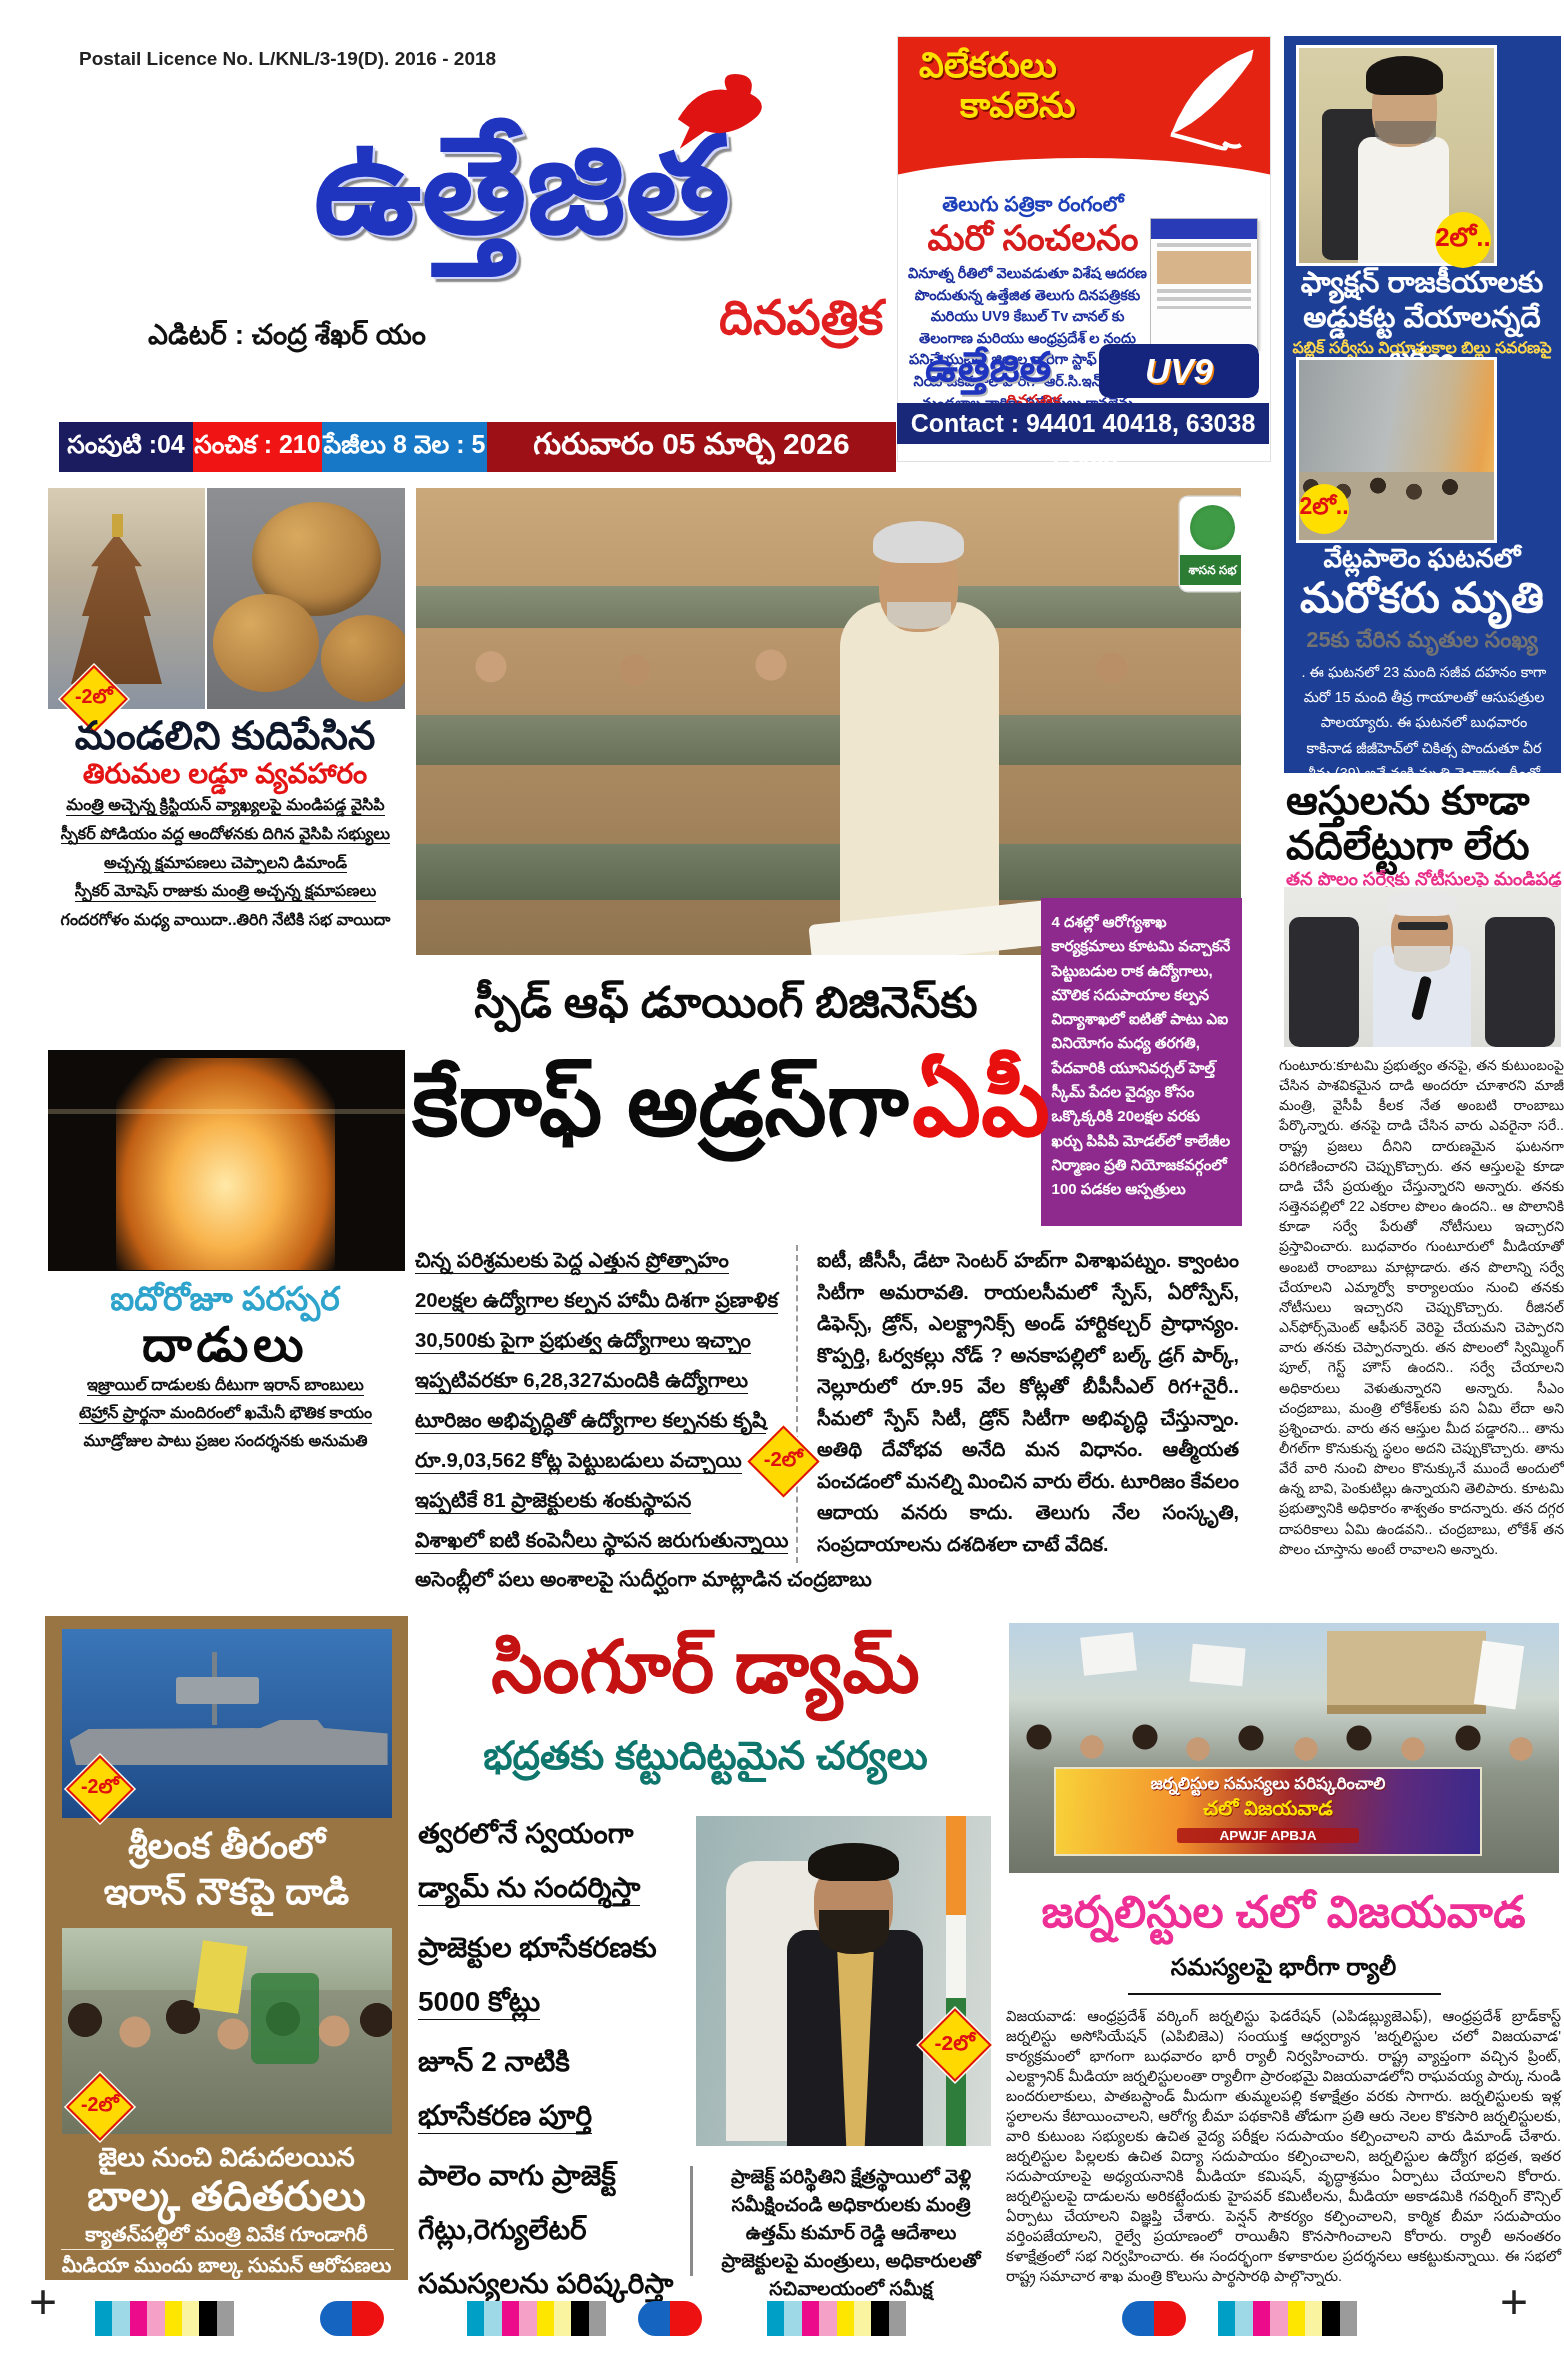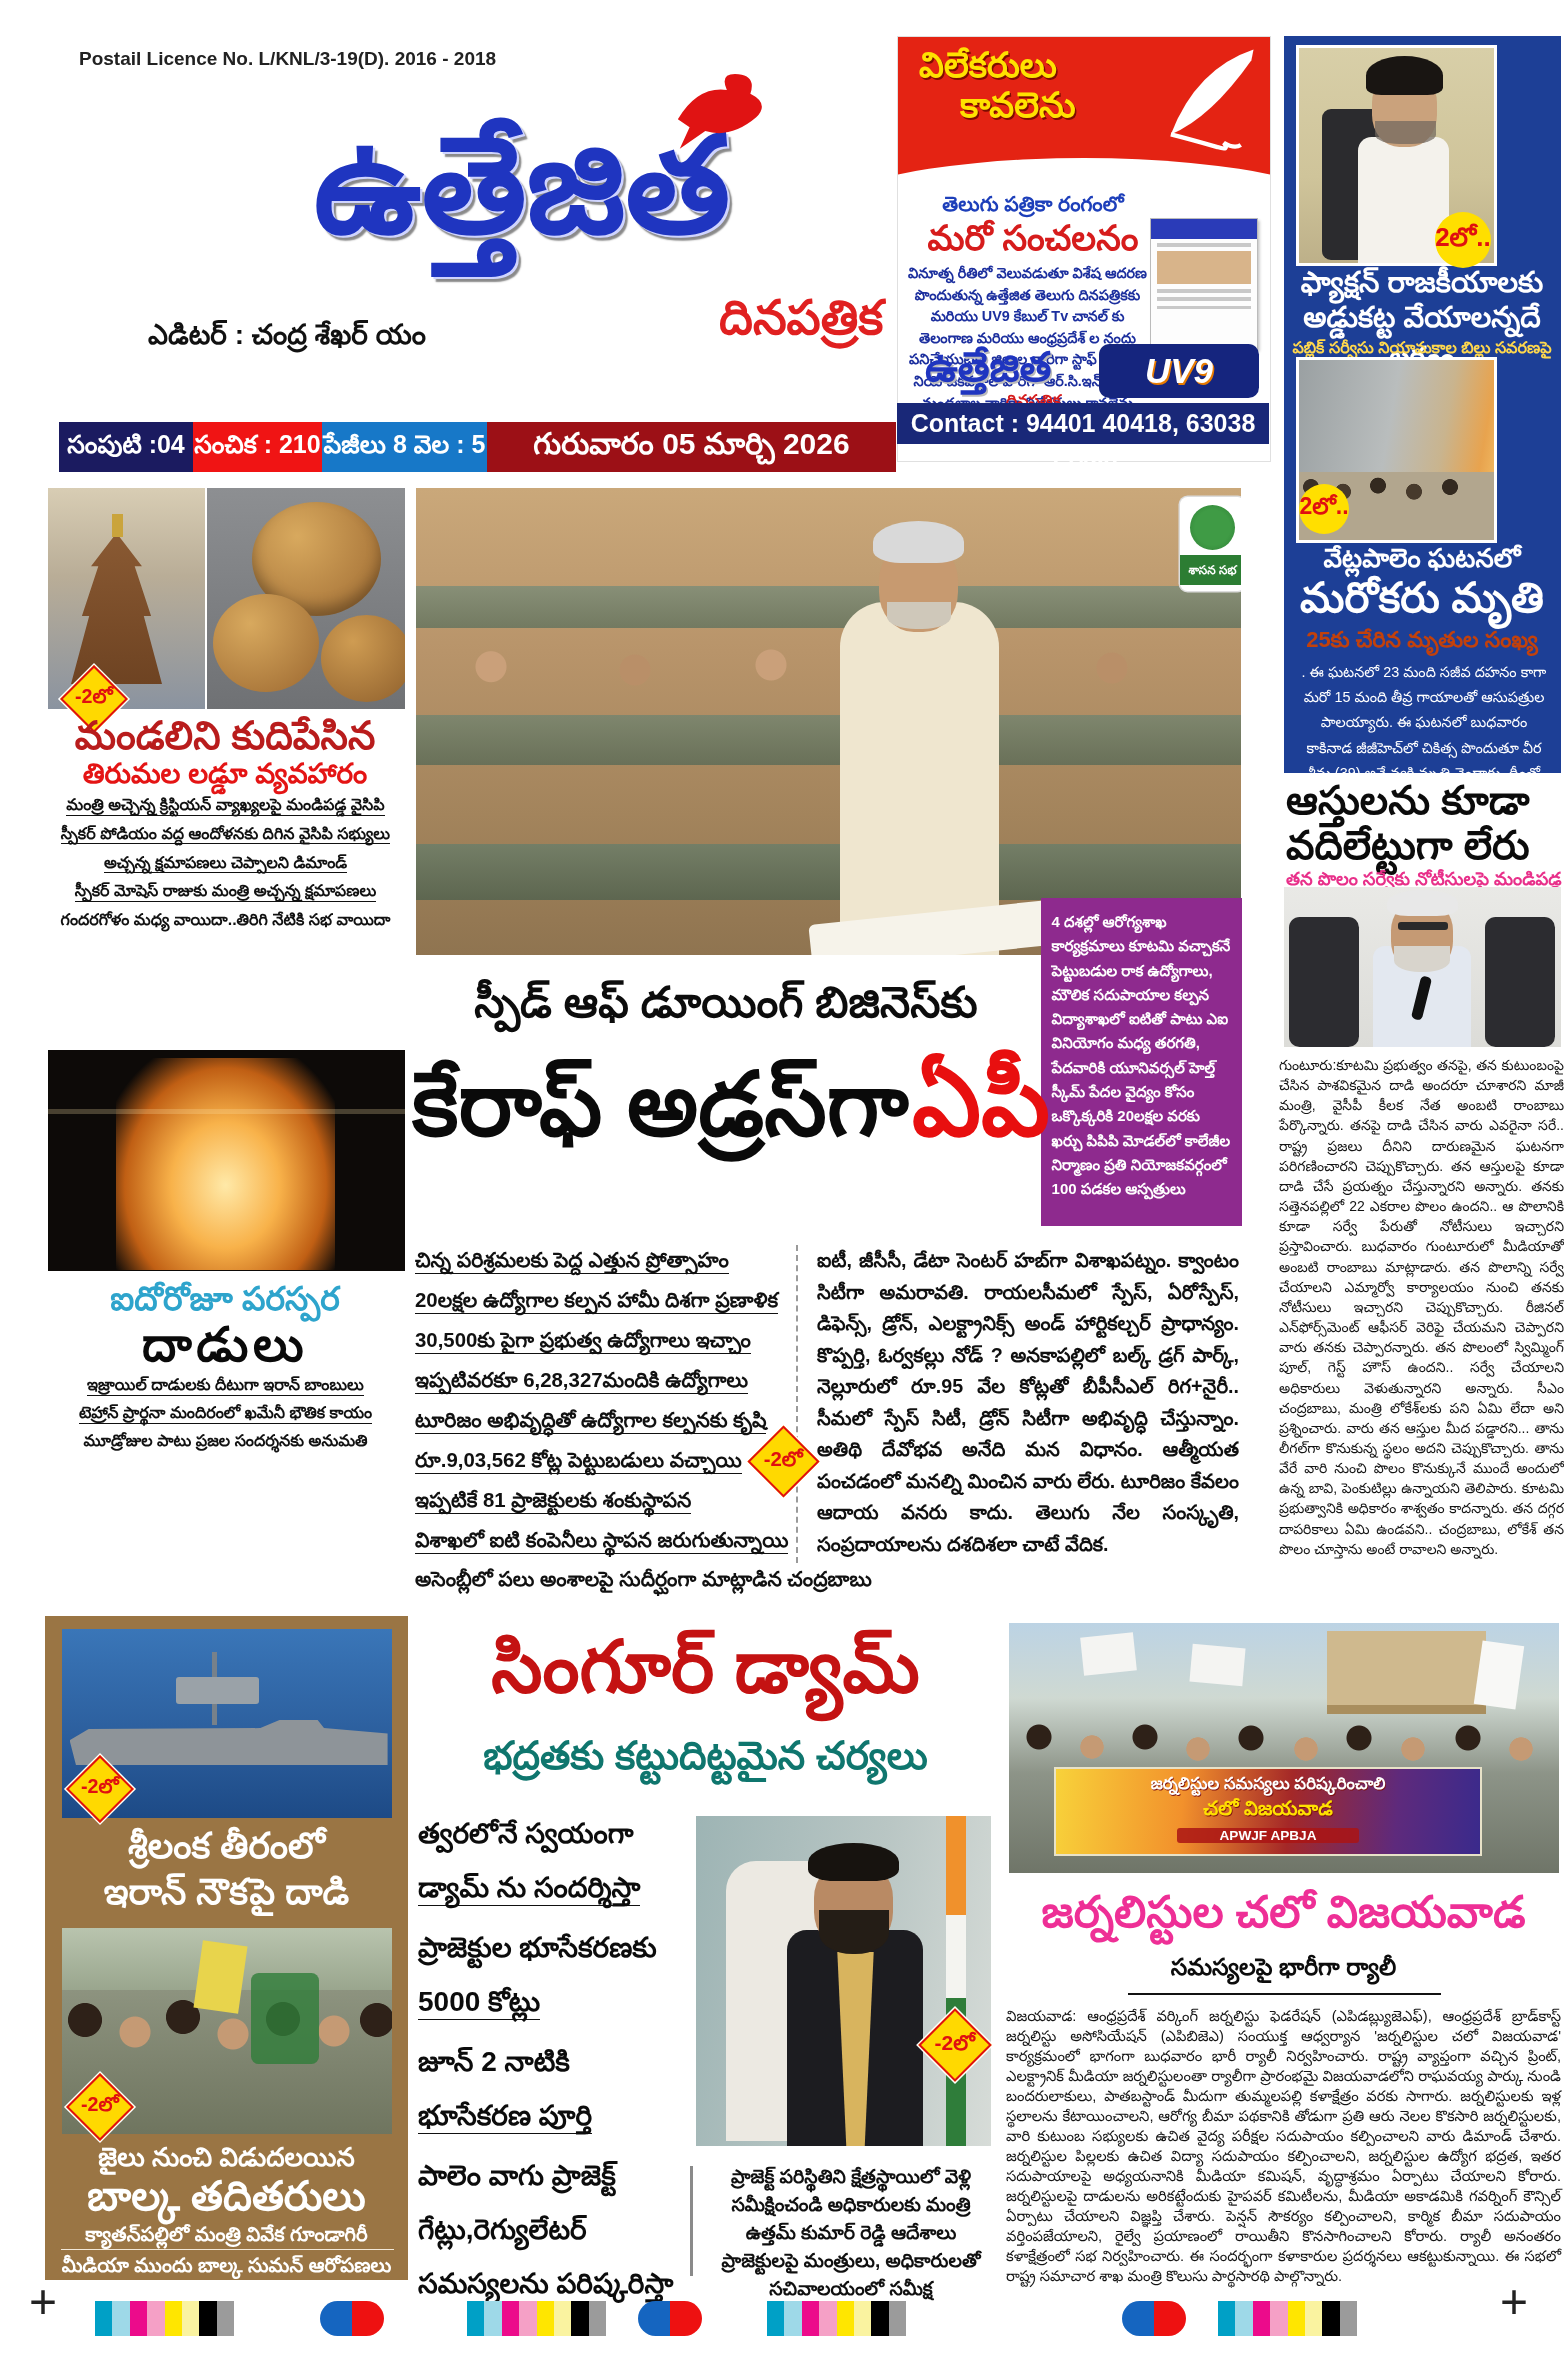--- a/index.html
+++ b/index.html
@@ -127,21 +127,21 @@
                     radial-gradient(circle at 44px 19.7px,#473a2c 7.6px,transparent 8.3px),
                     radial-gradient(circle at 79px 13.6px,#33291f 7.6px,transparent 8.3px),
                     radial-gradient(circle at 115px 19.7px,#473a2c 7.6px,transparent 8.3px),
                     radial-gradient(circle at 151px 15px,#33291f 7.6px,transparent 8.3px),#b2a68e;"></div>
   </div>
   <div class="badge-c" style="left:1299px;top:484px;width:50px;height:50px;">
     <span style="font-size:23px;">2లో..</span>
   </div>
   <div class="abs b ctr" style="left:1286px;top:543px;width:272px;font-size:26px;color:#fff;">వేట్లపాలెం ఘటనలో</div>
   <div class="abs b ctr" style="left:1286px;top:574px;width:272px;font-size:42px;color:#fff;">మరోకరు మృతి</div>
-  <div class="abs b ctr" style="left:1286px;top:627px;width:272px;font-size:22px;color:#c2410c;">25కు చేరిన మృతుల సంఖ్య</div>
+  <div class="abs b ctr" style="left:1286px;top:627px;width:272px;font-size:22px;color:#737373;">25కు చేరిన మృతుల సంఖ్య</div>
   <div class="abs ctr" style="left:1299px;top:660px;width:250px;font-size:14.4px;line-height:1.75;color:#fff;">. ఈ ఘటనలో 23 మంది సజీవ దహనం కాగా మరో 15 మంది తీవ్ర గాయాలతో ఆసుపత్రుల పాలయ్యారు. ఈ ఘటనలో బుధవారం కాకినాడ జీజీహెచ్‌లో చికిత్స పొందుతూ వీర శ్రీను (39) అనే వ్యక్తి మృతి చెందారు. దీంతో ప్రమాదంలో మరణించిన వారి సంఖ్య 25కు చేరింది.</div>
 
   <div class="abs b" style="left:1286px;top:778px;font-size:40px;color:#0b0b0b;">ఆస్తులను కూడా</div>
   <div class="abs b" style="left:1286px;top:823px;font-size:40px;color:#0b0b0b;">వదిలేట్టుగా లేరు</div>
   <div class="abs b" style="left:1286px;top:869px;font-size:18px;color:#e8308a;">తన పొలం సర్వేకు నోటీసులపై మండిపడ్డ అంబటి</div>
   <div class="photo" style="left:1284px;top:887px;width:277px;height:160px;
        background:linear-gradient(#e9e9e6 0%,#dcdcd8 100%);">
     <div class="abs" style="left:4.5px;top:30px;width:70px;height:130px;background:#2c2c30;border-radius:10.6px;"></div>
     <div class="abs" style="left:201px;top:30px;width:70px;height:130px;background:#2c2c30;border-radius:10.6px;"></div>
     <div class="abs" style="left:89px;top:59px;width:98px;height:101px;background:#e3e8f0;border-radius:12px 12px 0 0;"></div>
@@ -164,21 +164,21 @@
     <div class="abs" style="left:45px;top:13.6px;width:129px;height:114px;border-radius:50%;
          background:radial-gradient(circle at 35% 30%,#d8a95e,#a9763a 78%);box-shadow:inset 0 -9px 13.6px rgba(0,0,0,.3);"></div>
     <div class="abs" style="left:6px;top:106px;width:106px;height:98px;border-radius:50%;
          background:radial-gradient(circle at 35% 30%,#d8a95e,#a9763a 78%);"></div>
     <div class="abs" style="left:114px;top:127px;width:91px;height:87px;border-radius:50%;
          background:radial-gradient(circle at 35% 30%,#cf9c52,#9c6c34 78%);"></div>
   </div>
   <div class="badge-d" style="left:70px;top:675px;width:44px;height:44px;">
     <span style="font-size:19.7px;">-2లో</span>
   </div>
-  <div class="abs b ctr" style="left:42px;top:714px;width:366px;font-size:39px;color:#b91c1c;">మండలిని కుదిపేసిన</div>
+  <div class="abs b ctr" style="left:42px;top:714px;width:366px;font-size:39px;color:#0f172a;">మండలిని కుదిపేసిన</div>
   <div class="abs b ctr" style="left:42px;top:758px;width:366px;font-size:28px;color:#e41414;">తిరుమల లడ్డూ వ్యవహారం</div>
   <div class="abs ctr" style="left:38px;top:796px;width:375px;font-size:16px;font-weight:bold;">
     <div style="margin-bottom:6.8px;"><span class="u">మంత్రి అచ్చెన్న క్రిస్టియన్ వ్యాఖ్యలపై మండిపడ్డ వైసిపి</span></div>
     <div style="margin-bottom:6.8px;"><span class="u">స్పీకర్ పోడియం వద్ద ఆందోళనకు దిగిన వైసిపి సభ్యులు</span></div>
     <div style="margin-bottom:6.8px;"><span class="u">అచ్చన్న క్షమాపణలు చెప్పాలని డిమాండ్</span></div>
     <div style="margin-bottom:6.8px;"><span class="u">స్పీకర్ మోషెస్ రాజుకు మంత్రి అచ్చన్న క్షమాపణలు</span></div>
     <div><span>గందరగోళం మధ్య వాయిదా..తిరిగి నేటికి సభ వాయిదా</span></div>
   </div>
 
   <div class="photo" style="left:48px;top:1050px;width:357px;height:221px;background:#0d0a08;">

